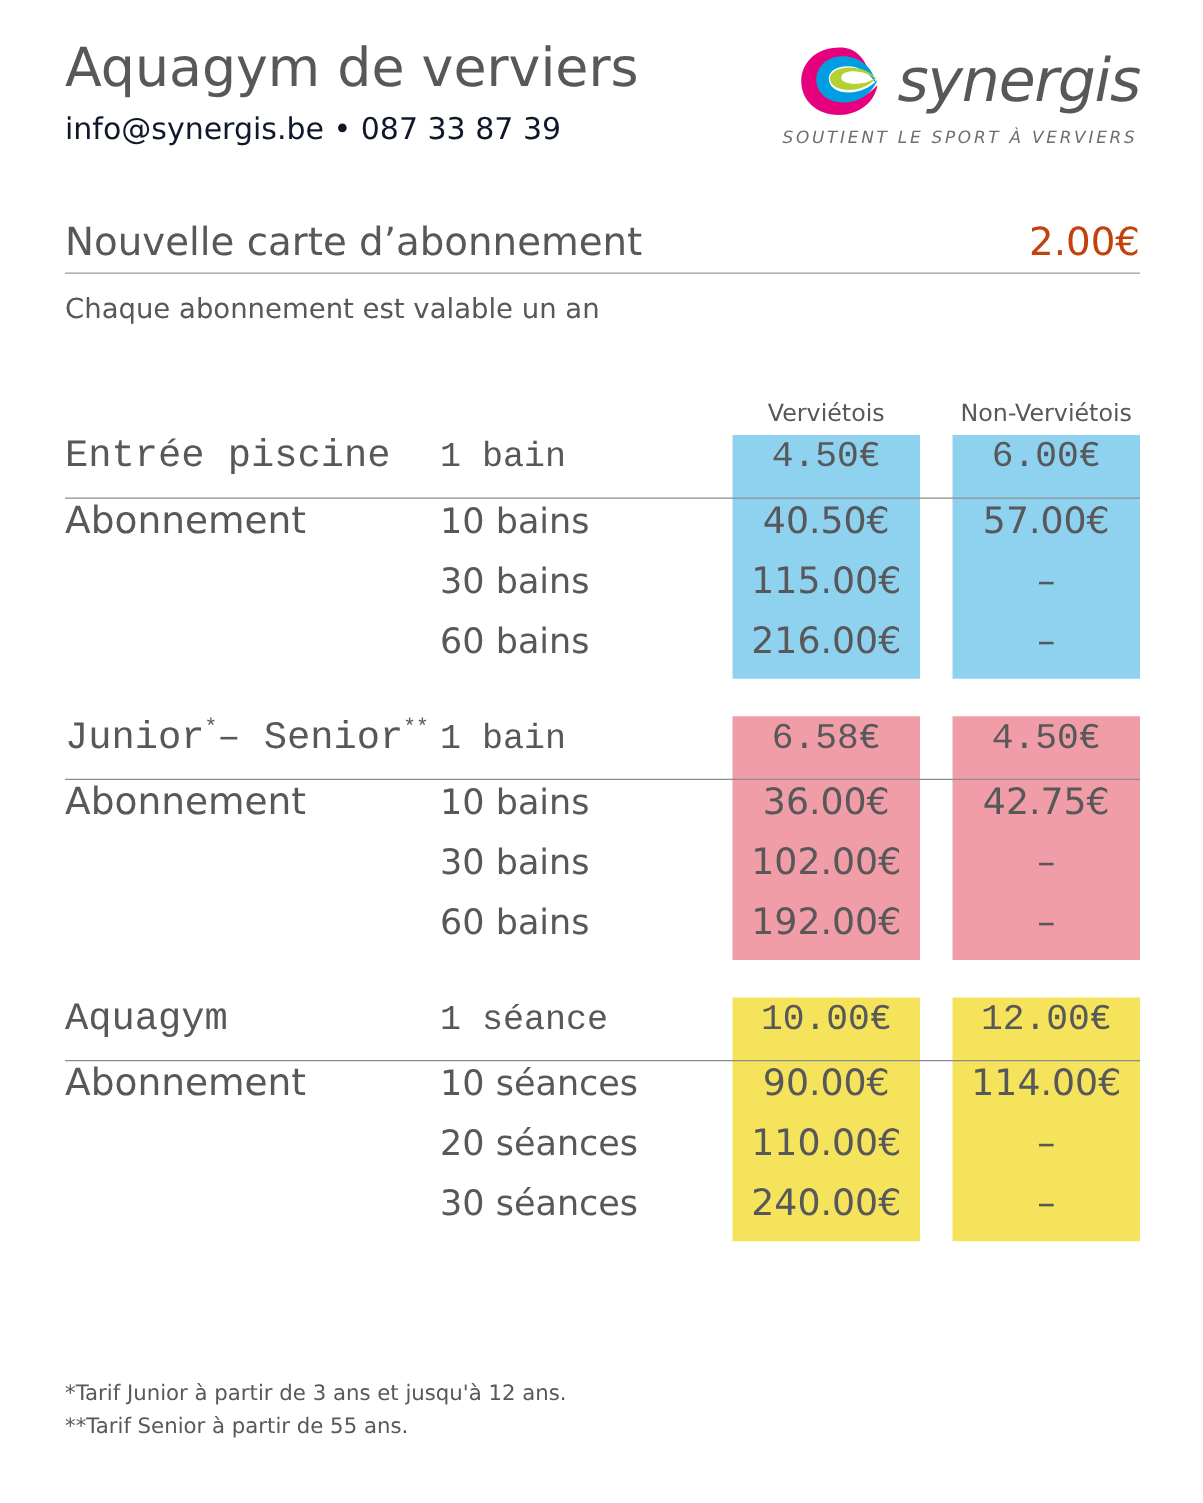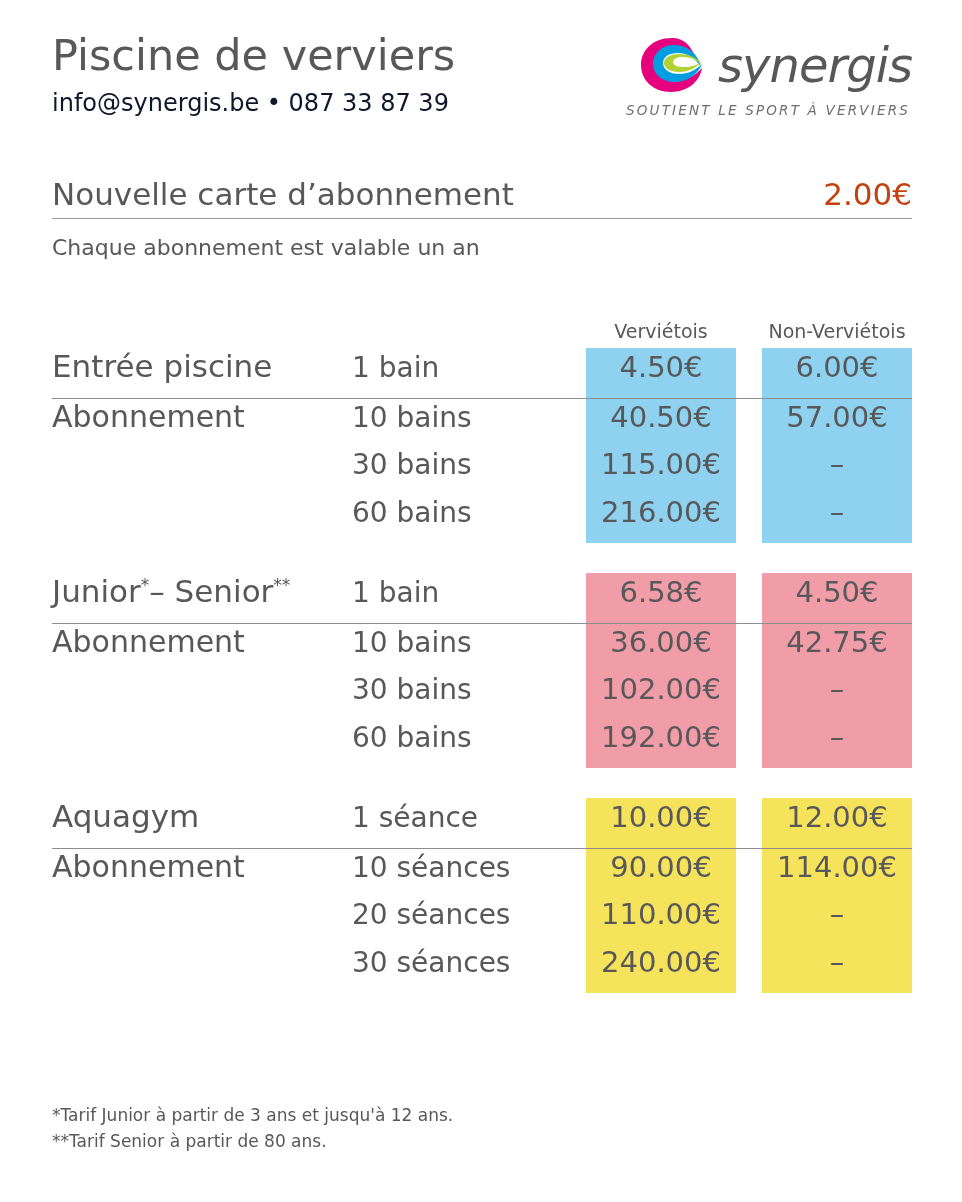--- a/index.html
+++ b/index.html
@@ -143,20 +143,21 @@
   .row {
     display: flex;
     align-items: baseline;
     position: relative;
     z-index: 1;
     height: 48px;
   }
   .row.headrow {
     border-bottom: 1.2px solid #8d8d8f;
     height: 50px;
+    font-family: Liberation Mono, monospace;
   }
   .rowlabel {
     width: 300px;
     font-size: 30px;
     color: #58585a;
     white-space: nowrap;
   }
   .rowlabel.big {
     font-size: 31px;
   }
@@ -191,21 +192,21 @@
     line-height: 1.5;
     color: #58585a;
   }
 </style>
 </head>
 <body>
 
 <div class="page">
 
   <div class="header">
-    <h1 class="title">Piscine de verviers</h1>
+    <h1 class="title">Aquagym de verviers</h1>
     <div class="contact">info@synergis.be • 087 33 87 39</div>
 
     <div class="logo">
       <div class="logo-row">
         <span class="logo-mark">
           <svg width="70" height="62" viewBox="0 0 70 62" xmlns="http://www.w3.org/2000/svg">
             <path d="M34 4 C14 4 3 17 3 31 C3 46 15 58 33 58 C50 58 62 47 64 34 C57 42 47 47 37 47 C24 47 16 40 16 31 C16 22 24 15 36 15 C45 15 53 19 58 26 C54 12 46 4 34 4 Z" fill="#e6007e"></path>
             <path d="M36 11 C24 11 15 19 15 30 C15 40 24 48 37 48 C50 48 60 40 64 30 C58 36 50 40 41 40 C31 40 25 35 25 29 C25 23 31 19 40 19 C50 19 58 25 63 33 C60 19 49 11 36 11 Z" fill="#009ee0"></path>
             <path d="M41 20 C32 20 26 24 26 29 C26 34 32 38 41 38 C51 38 60 33 64 27 C60 31 53 33 46 33 C39 33 35 31 35 28 C35 25 39 23 45 23 C52 23 60 26 64 31 C60 24 52 20 41 20 Z" fill="#b2d234"></path>
           </svg>
@@ -325,16 +326,16 @@
         <div class="qty">30 séances</div>
         <div class="val">240.00€</div>
         <div class="val second">–</div>
       </div>
     </div>
 
   </div>
 
   <div class="notes">
     <div>*Tarif Junior à partir de 3 ans et jusqu'à 12 ans.</div>
-    <div>**Tarif Senior à partir de 80 ans.</div>
+    <div>**Tarif Senior à partir de 55 ans.</div>
   </div>
 
 </div>
 
 </body></html>

